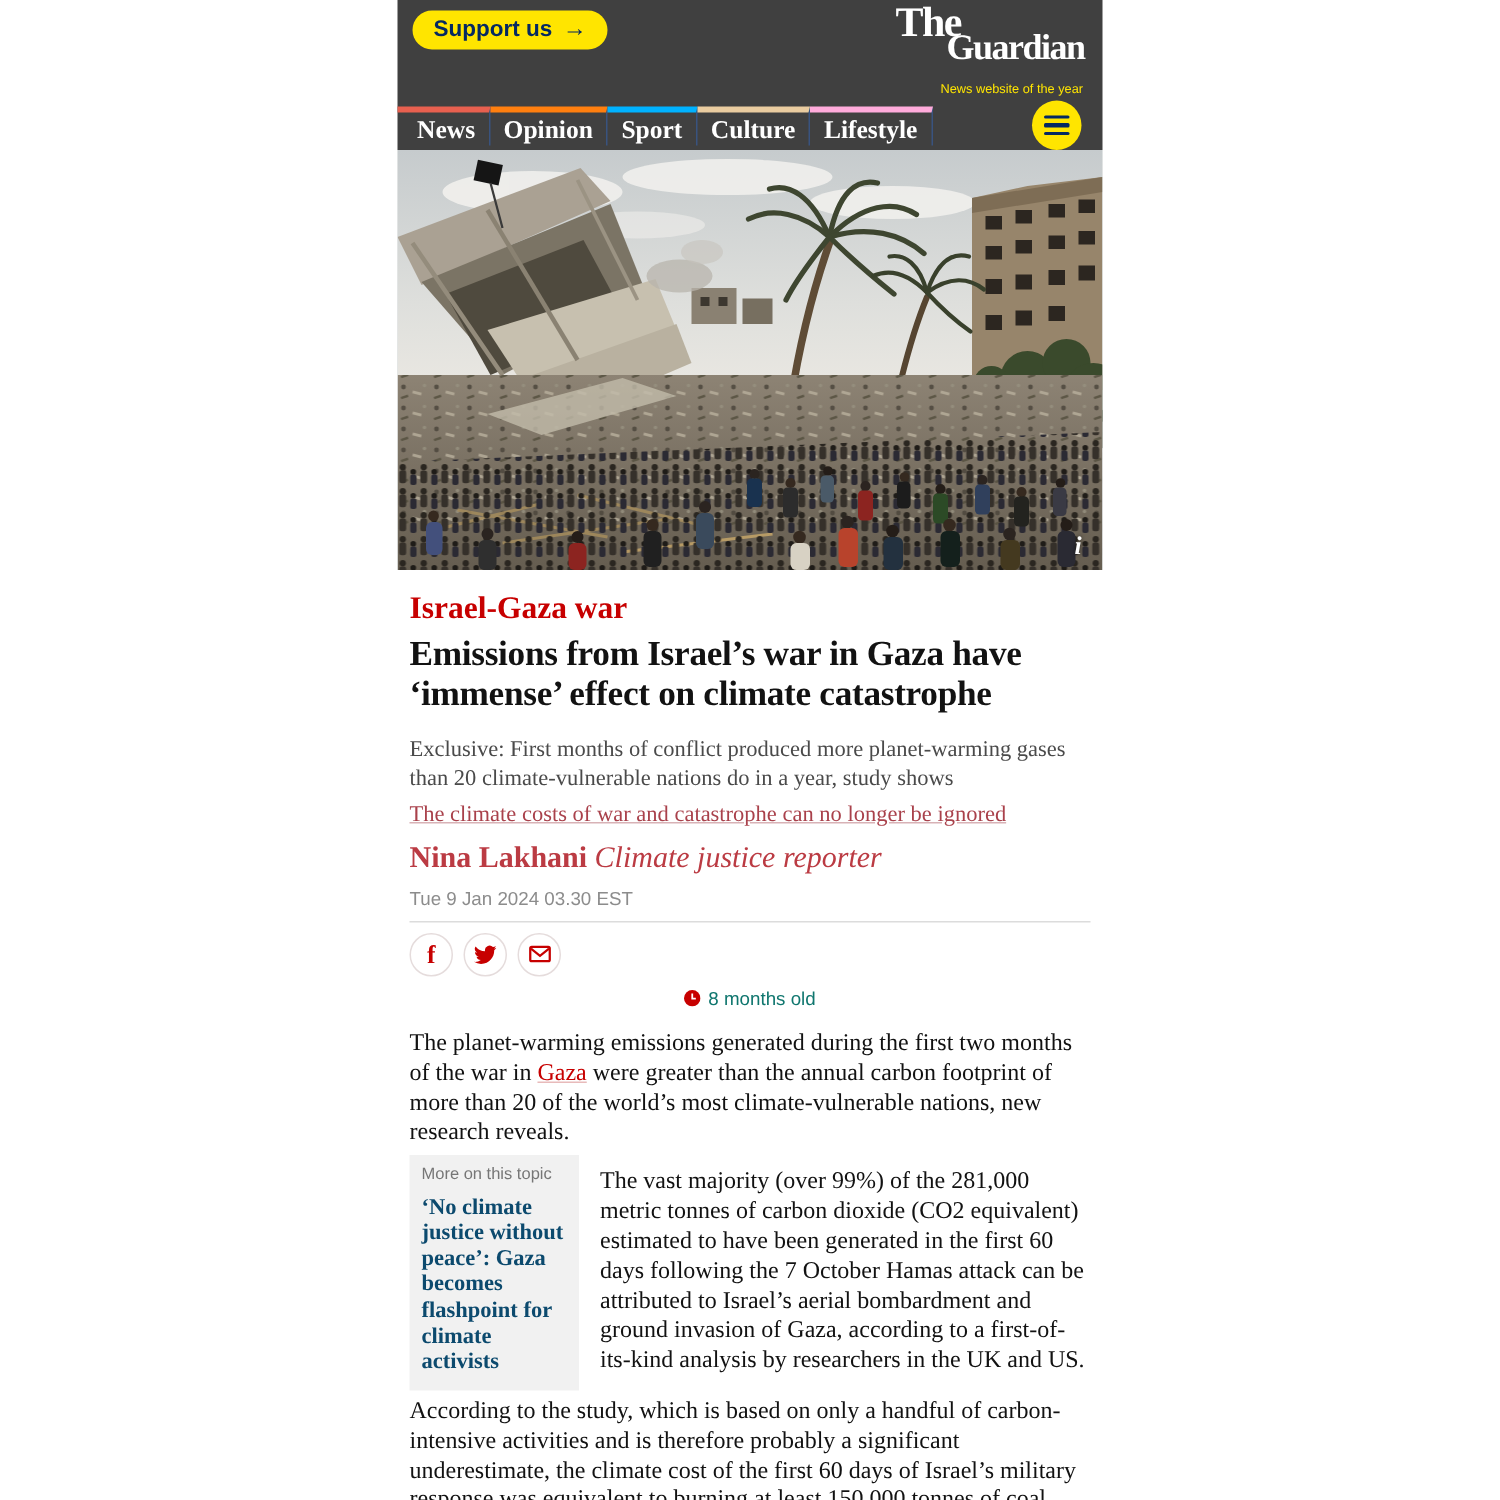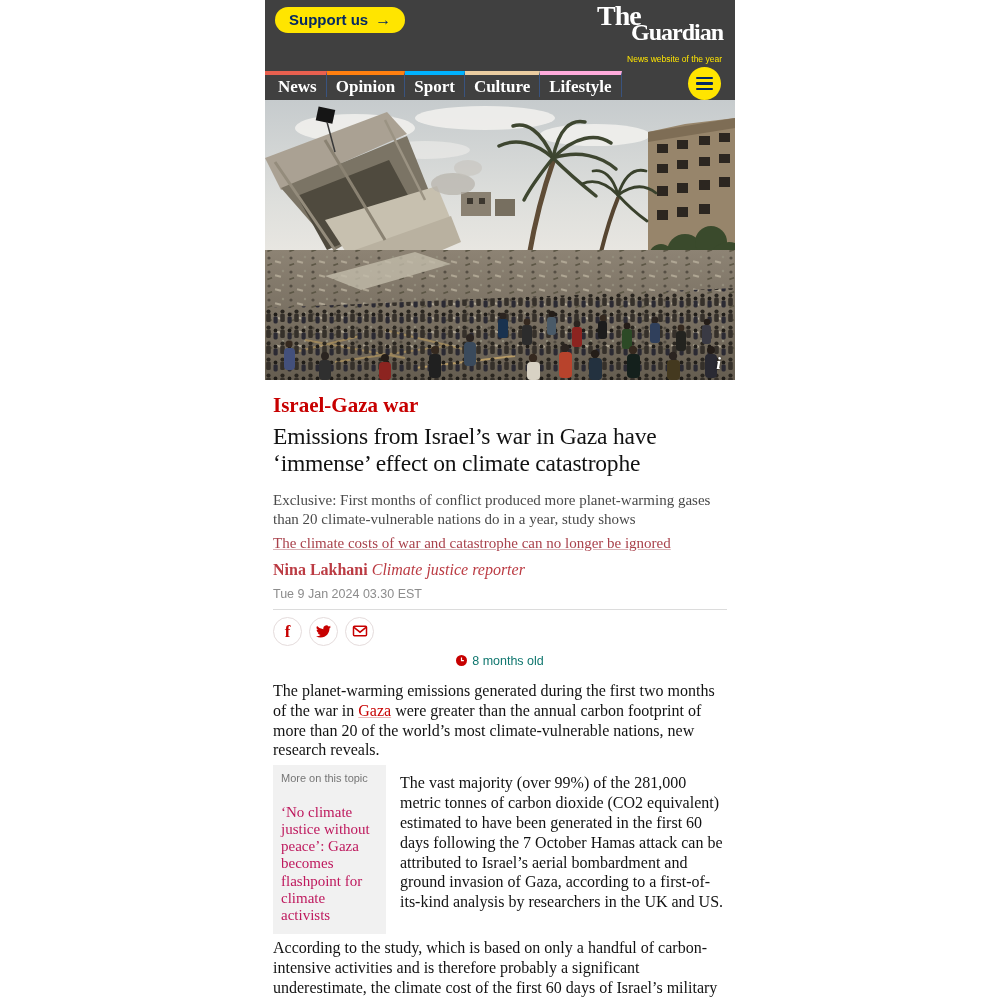--- a/index.html
+++ b/index.html
@@ -35,45 +35,45 @@
 
   
   .hero{position:relative;height:280px;overflow:hidden;background:#c9cdce;}
   .hero svg{display:block;}
   .info-icon{position:absolute;right:14px;bottom:6px;color:#fff;font-style:italic;font-weight:bold;
      font-size:17px;font-family:"Liberation Serif",serif;text-shadow:0 0 3px rgba(0,0,0,.6);}
 
   
   .article{padding:6px 8px 0;}
   .section-label{color:#c70000;font-weight:bold;font-size:21px;margin-top:7px;cursor:pointer;}
-  .headline{font-size:23.5px;line-height:1.16;color:#121212;font-weight:normal;margin:5px 0 0;
+  .headline{font-size:23.5px;line-height:1.16;color:#121212;font-weight:bold;margin:5px 0 0;
      letter-spacing:-0.2px;}
   .standfirst{margin-top:13px;font-size:15px;line-height:1.28;color:#4a4a4a;}
   .standfirst-link{display:inline-block;margin-top:6px;font-size:15px;color:#a9414b;
      text-decoration:underline;text-decoration-color:#d8b2b6;cursor:pointer;}
-  .byline{margin-top:9px;font-size:16px;color:#bb3b43;}
+  .byline{margin-top:9px;font-size:20px;color:#bb3b43;}
   .byline .name{font-weight:bold;cursor:pointer;}
   .byline .role{font-style:italic;}
   .dateline{margin-top:8px;font-family:"Liberation Sans",sans-serif;font-size:12.5px;color:#8c8c8c;}
   .divider{border:none;border-top:1px solid #dcdcdc;margin:8px 0 0;}
   .share-row{margin-top:7px;display:flex;gap:7px;}
   .share-btn{width:29px;height:29px;border-radius:50%;border:1px solid #e5dcdc;background:#fff;
      display:flex;align-items:center;justify-content:center;color:#c70000;cursor:pointer;padding:0;}
   .share-btn svg{display:block;}
   .fb-glyph{font-family:"Liberation Serif",serif;font-weight:bold;font-size:17px;line-height:1;}
   .age-row{margin-top:8px;display:flex;align-items:center;gap:5px;color:#0f766e;
      font-family:"Liberation Sans",sans-serif;font-size:12.5px;justify-content:center;}
   .body p{margin:13px 0 0;font-size:16px;line-height:1.24;color:#121212;}
   .inline-link{color:#c70000;text-decoration:underline;text-decoration-color:#e8baba;cursor:pointer;}
   .clear{clear:left;}
 
   .topic-box{float:left;width:97px;background:#f1f1f1;padding:7px 8px 10px;margin:5px 14px 4px 0;}
   .topic-label{font-family:"Liberation Sans",sans-serif;font-size:11px;color:#767676;}
-  .topic-link{display:block;margin-top:20px;font-weight:normal;font-size:15px;line-height:1.14;
-     color:#be185d;cursor:pointer;}
+  .topic-link{display:block;margin-top:8px;font-weight:bold;font-size:15px;line-height:1.14;
+     color:#0c4a6e;cursor:pointer;}
 </style>
 </head>
 <body>
 
 <div class="page">
   <div class="container">
 
     <header class="masthead">
       <button class="support-btn">
         <span>Support us</span>

